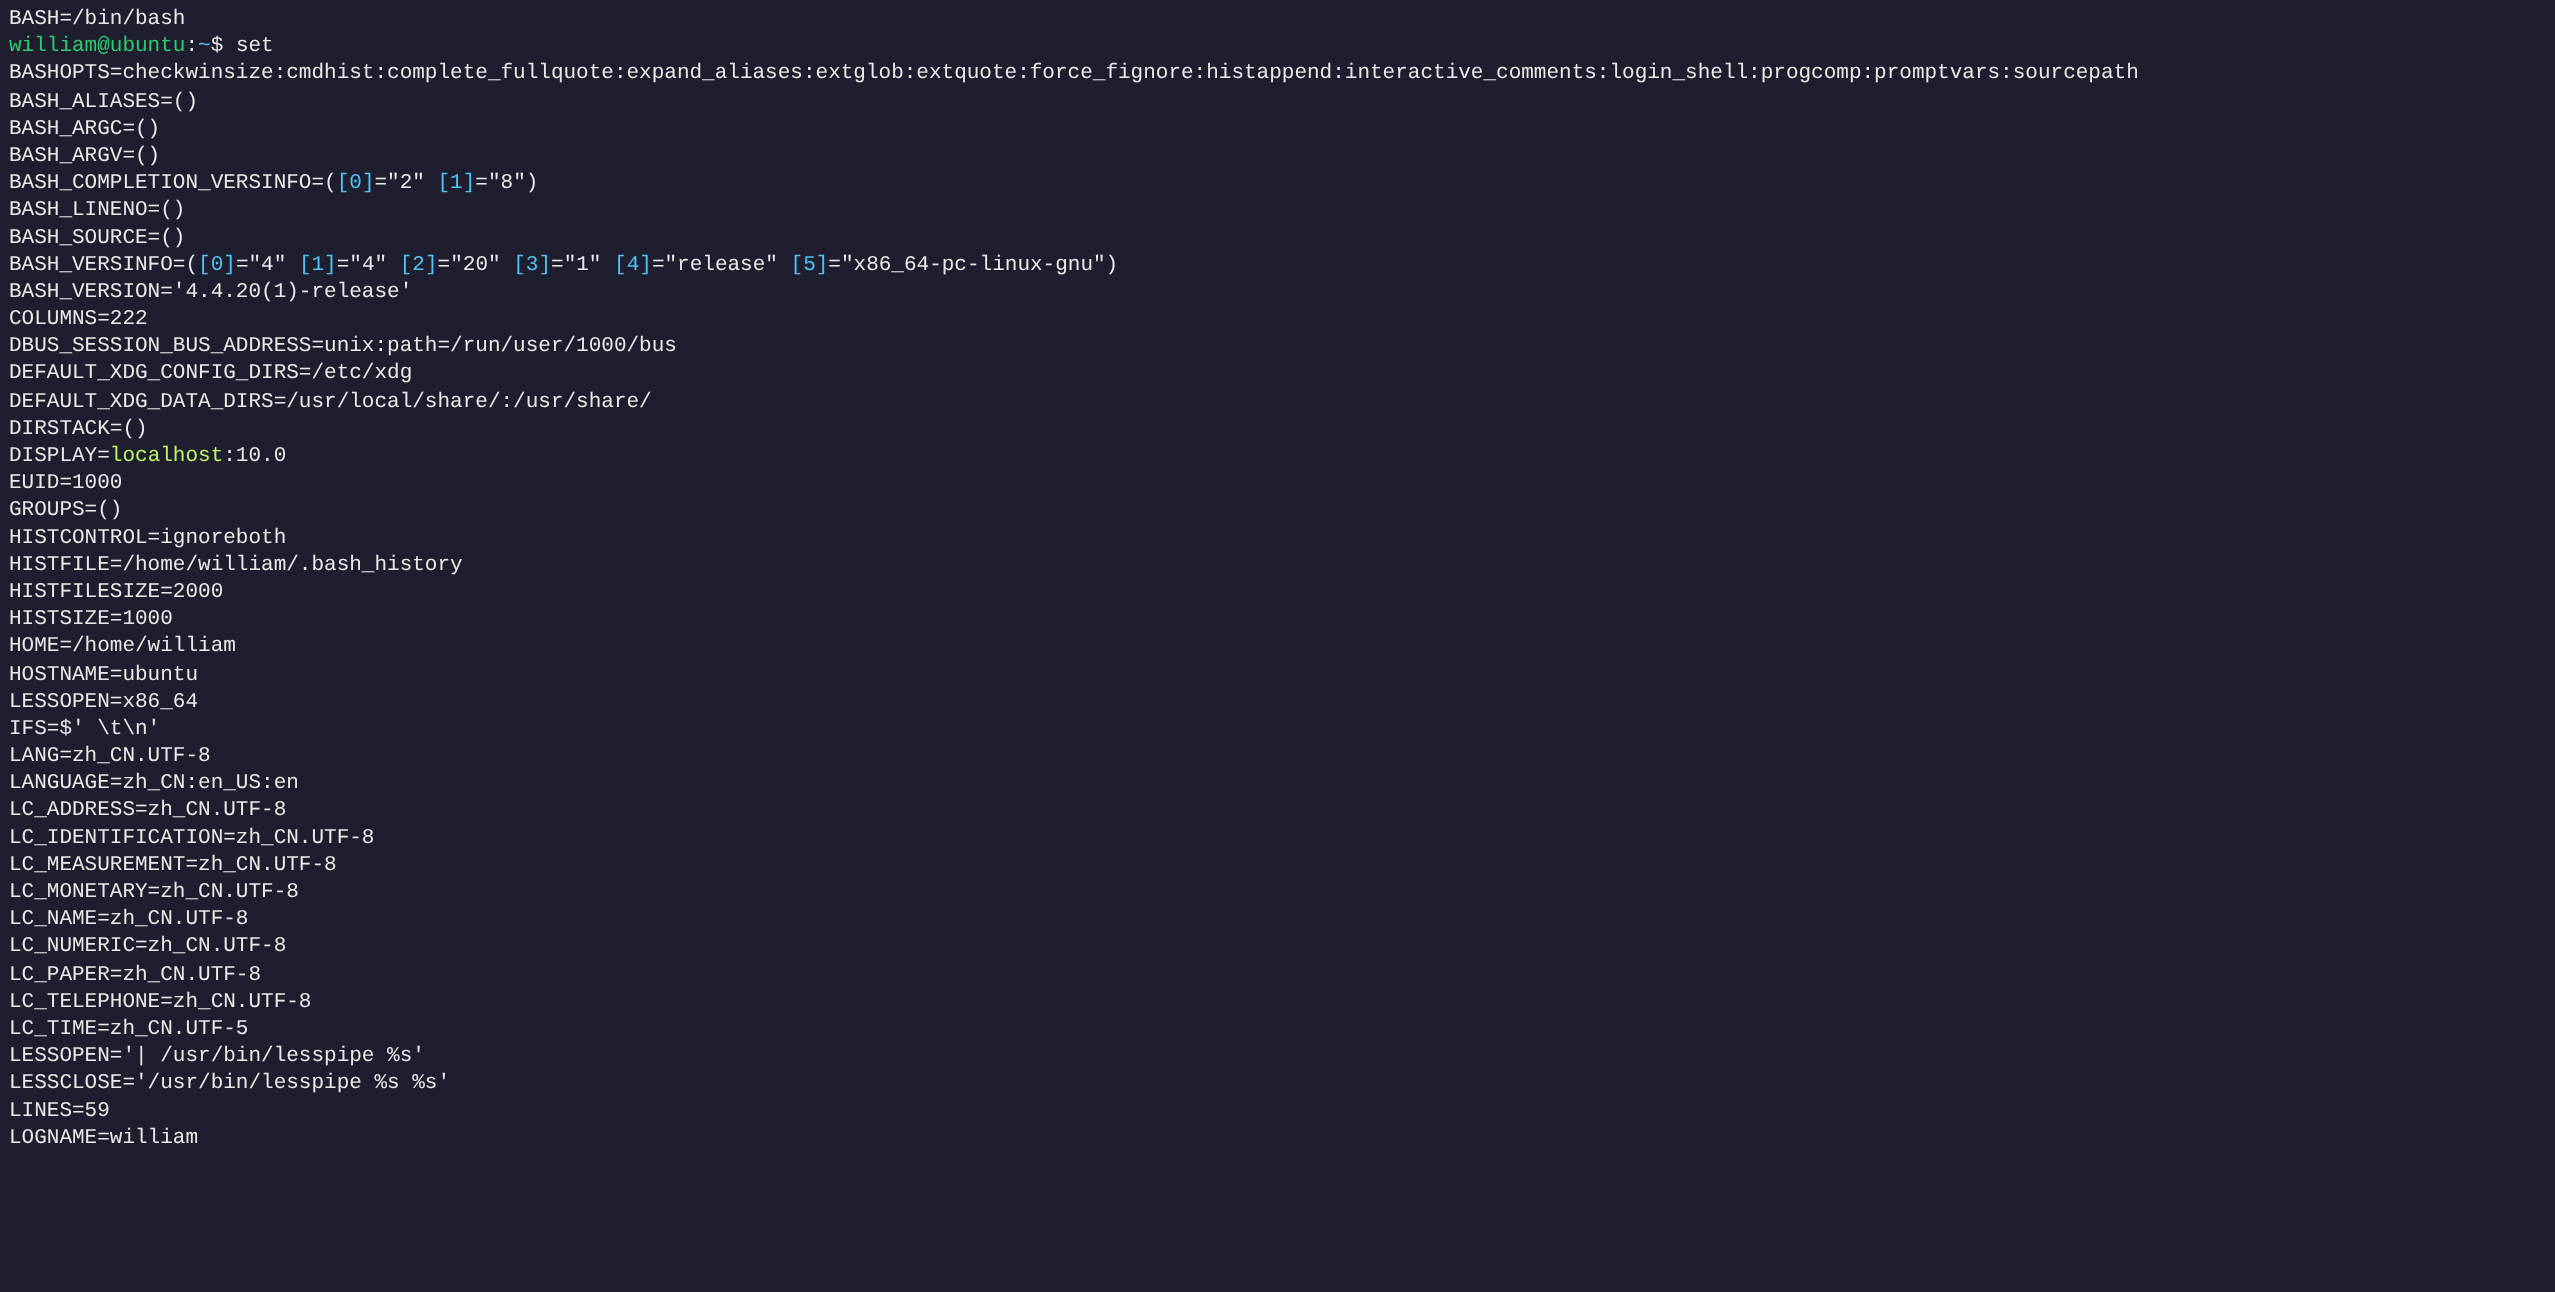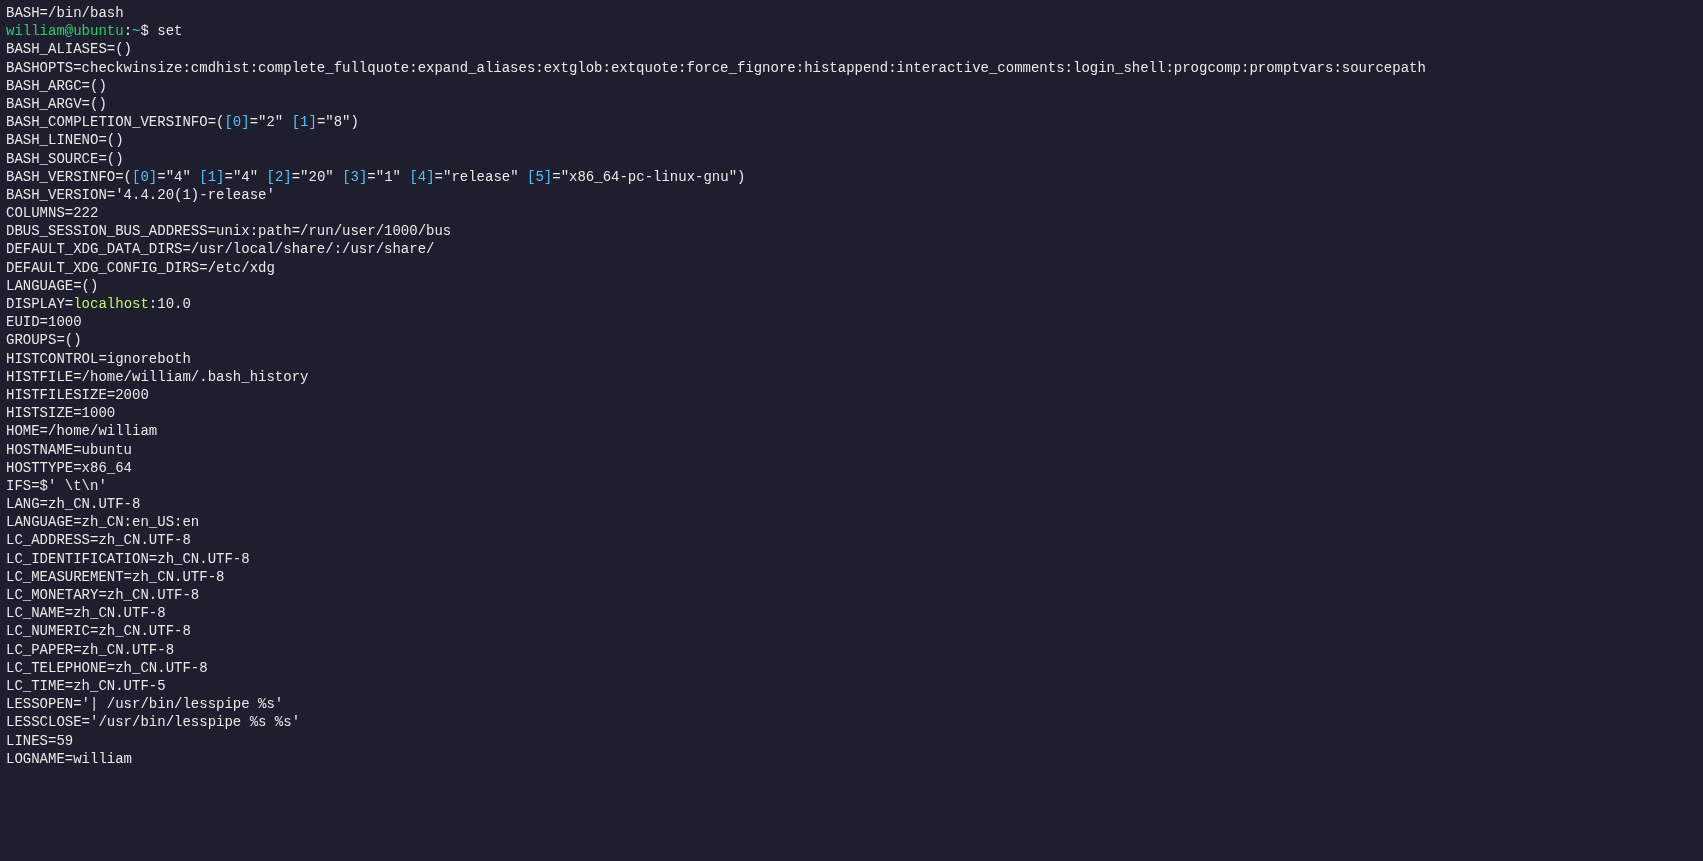--- a/index.html
+++ b/index.html
@@ -20,44 +20,44 @@
   .white { color: #e8e8e8; }
   .cyan { color: #4fc3f7; }
   .magenta { color: #bef264; }
 </style>
 </head>
 <body>
 
 <div id="terminal">
     <div class="line"><span class="white">BASH=/bin/bash</span></div>
     <div class="line"><span class="green">william@ubuntu</span><span class="white">:</span><span class="cyan">~</span><span class="white">$ </span><span class="white">set</span></div>
+    <div class="line"><span class="white">BASHOPTS=checkwinsize:cmdhist:complete_fullquote:expand_aliases:extglob:extquote:force_fignore:histappend:interactive_comments:login_shell:progcomp:promptvars:sourcepath</span></div>
     <div class="line"><span class="white">BASH_ALIASES=()</span></div>
-    <div class="line"><span class="white">BASHOPTS=checkwinsize:cmdhist:complete_fullquote:expand_aliases:extglob:extquote:force_fignore:histappend:interactive_comments:login_shell:progcomp:promptvars:sourcepath</span></div>
     <div class="line"><span class="white">BASH_ARGC=()</span></div>
     <div class="line"><span class="white">BASH_ARGV=()</span></div>
     <div class="line"><span class="white">BASH_COMPLETION_VERSINFO=(</span><span class="cyan">[</span><span class="cyan">0</span><span class="cyan">]</span><span class="white">="2"</span><span class="white"> </span><span class="cyan">[</span><span class="cyan">1</span><span class="cyan">]</span><span class="white">="8"</span><span class="white">)</span></div>
     <div class="line"><span class="white">BASH_LINENO=()</span></div>
     <div class="line"><span class="white">BASH_SOURCE=()</span></div>
     <div class="line"><span class="white">BASH_VERSINFO=(</span><span class="cyan">[</span><span class="cyan">0</span><span class="cyan">]</span><span class="white">="4"</span><span class="white"> </span><span class="cyan">[</span><span class="cyan">1</span><span class="cyan">]</span><span class="white">="4"</span><span class="white"> </span><span class="cyan">[</span><span class="cyan">2</span><span class="cyan">]</span><span class="white">="20"</span><span class="white"> </span><span class="cyan">[</span><span class="cyan">3</span><span class="cyan">]</span><span class="white">="1"</span><span class="white"> </span><span class="cyan">[</span><span class="cyan">4</span><span class="cyan">]</span><span class="white">="release"</span><span class="white"> </span><span class="cyan">[</span><span class="cyan">5</span><span class="cyan">]</span><span class="white">="x86_64-pc-linux-gnu"</span><span class="white">)</span></div>
     <div class="line"><span class="white">BASH_VERSION='4.4.20(1)-release'</span></div>
     <div class="line"><span class="white">COLUMNS=222</span></div>
     <div class="line"><span class="white">DBUS_SESSION_BUS_ADDRESS=unix:path=/run/user/1000/bus</span></div>
+    <div class="line"><span class="white">DEFAULT_XDG_CONFIG_DIRS=/etc/xdg</span></div>
     <div class="line"><span class="white">DEFAULT_XDG_DATA_DIRS=/usr/local/share/:/usr/share/</span></div>
-    <div class="line"><span class="white">DEFAULT_XDG_CONFIG_DIRS=/etc/xdg</span></div>
-    <div class="line"><span class="white">LANGUAGE=()</span></div>
+    <div class="line"><span class="white">DIRSTACK=()</span></div>
     <div class="line"><span class="white">DISPLAY=</span><span class="magenta">localhost</span><span class="white">:10.0</span></div>
     <div class="line"><span class="white">EUID=1000</span></div>
     <div class="line"><span class="white">GROUPS=()</span></div>
     <div class="line"><span class="white">HISTCONTROL=ignoreboth</span></div>
     <div class="line"><span class="white">HISTFILE=/home/william/.bash_history</span></div>
     <div class="line"><span class="white">HISTFILESIZE=2000</span></div>
     <div class="line"><span class="white">HISTSIZE=1000</span></div>
     <div class="line"><span class="white">HOME=/home/william</span></div>
     <div class="line"><span class="white">HOSTNAME=ubuntu</span></div>
-    <div class="line"><span class="white">HOSTTYPE=x86_64</span></div>
+    <div class="line"><span class="white">LESSOPEN=x86_64</span></div>
     <div class="line"><span class="white">IFS=$' \t\n'</span></div>
     <div class="line"><span class="white">LANG=zh_CN.UTF-8</span></div>
     <div class="line"><span class="white">LANGUAGE=zh_CN:en_US:en</span></div>
     <div class="line"><span class="white">LC_ADDRESS=zh_CN.UTF-8</span></div>
     <div class="line"><span class="white">LC_IDENTIFICATION=zh_CN.UTF-8</span></div>
     <div class="line"><span class="white">LC_MEASUREMENT=zh_CN.UTF-8</span></div>
     <div class="line"><span class="white">LC_MONETARY=zh_CN.UTF-8</span></div>
     <div class="line"><span class="white">LC_NAME=zh_CN.UTF-8</span></div>
     <div class="line"><span class="white">LC_NUMERIC=zh_CN.UTF-8</span></div>
     <div class="line"><span class="white">LC_PAPER=zh_CN.UTF-8</span></div>

